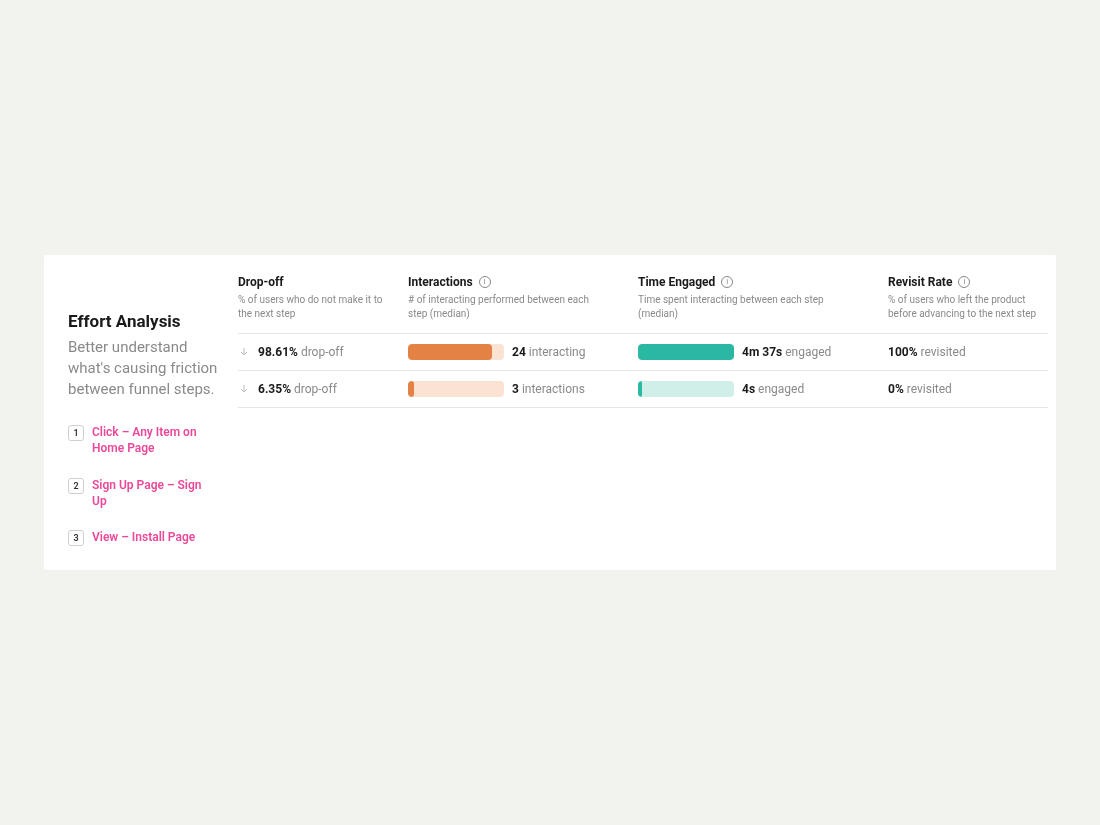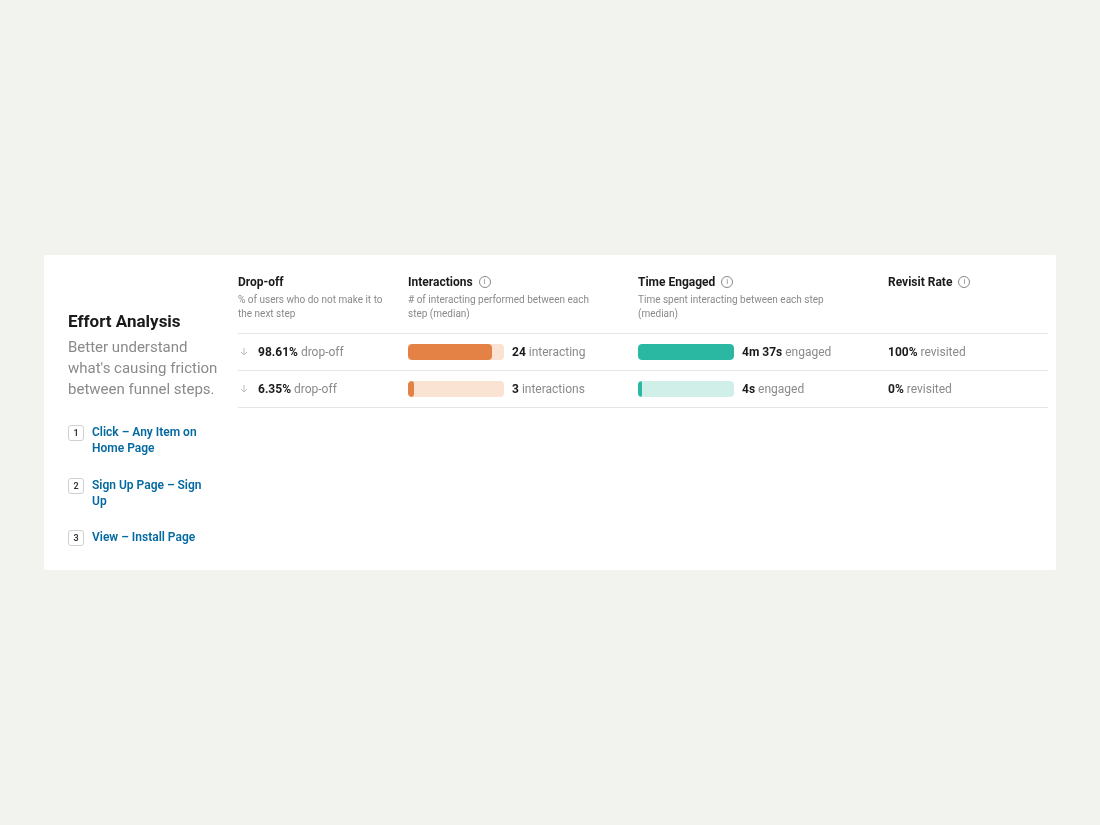--- a/index.html
+++ b/index.html
@@ -47,21 +47,21 @@
     font-weight: 600;
     color: #333;
     display: flex; align-items: center; justify-content: center;
     margin-top: 1px;
     flex: 0 0 16px;
   }
   .step-label {
     font-size: 12px;
     font-weight: 600;
     line-height: 1.35;
-    color: #0369a1;
+    color: #ec4899;
   }
 
   .right-col {
     flex: 1;
     display: grid;
     grid-template-columns: 160px 220px 240px 160px;
     column-gap: 10px;
     align-content: start;
   }
   .col-head { padding-bottom: 12px; }
@@ -162,20 +162,21 @@
         <span class="col-title">Time Engaged</span>
         <span class="info-icon">i</span>
       </div>
       <div class="col-desc">Time spent interacting between each step (median)</div>
     </div>
     <div class="col-head">
       <div class="col-title-row">
         <span class="col-title">Revisit Rate</span>
         <span class="info-icon">i</span>
       </div>
+      <div class="col-desc">% of users who left the product before advancing to the next step</div>
     </div>
 
     <div class="divider-full"></div>
 
     <div class="metric-cell">
       <svg class="arrow-down" viewBox="0 0 24 24" fill="none" stroke="currentColor" stroke-width="2">
           <path d="M12 4v14"></path>
           <path d="M6 12l6 6 6-6"></path>
         </svg>
       <span><span class="metric-value">98.61%</span> <span class="metric-suffix">drop-off</span></span>

